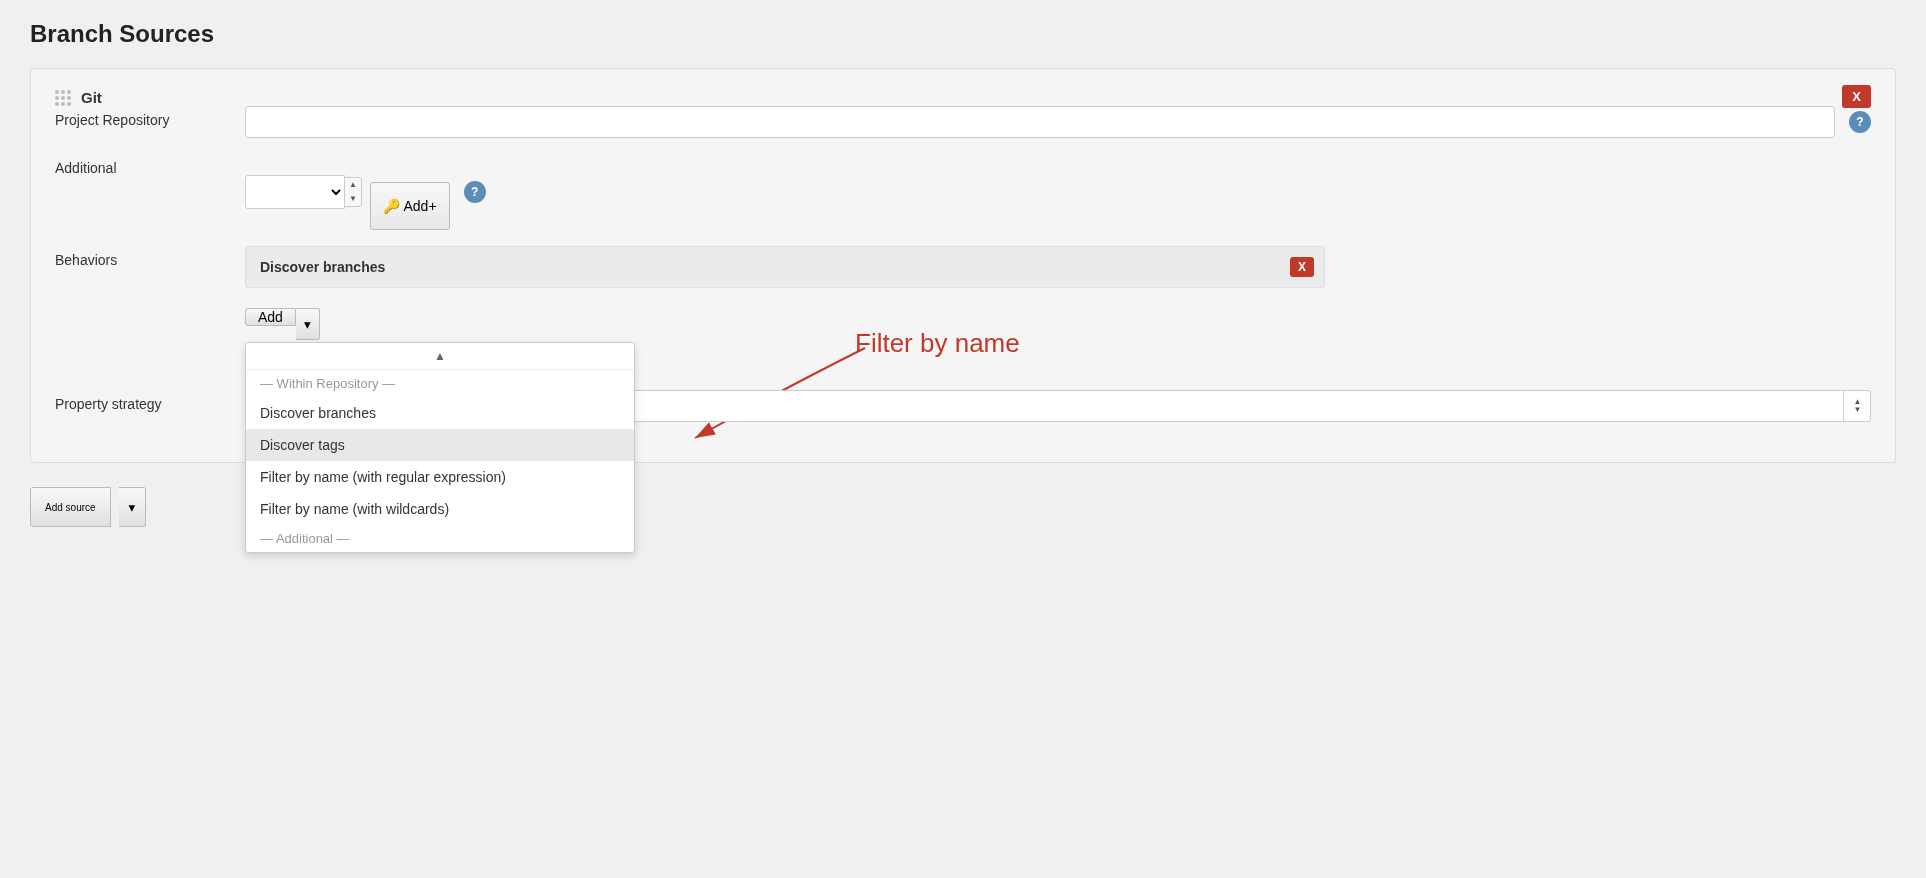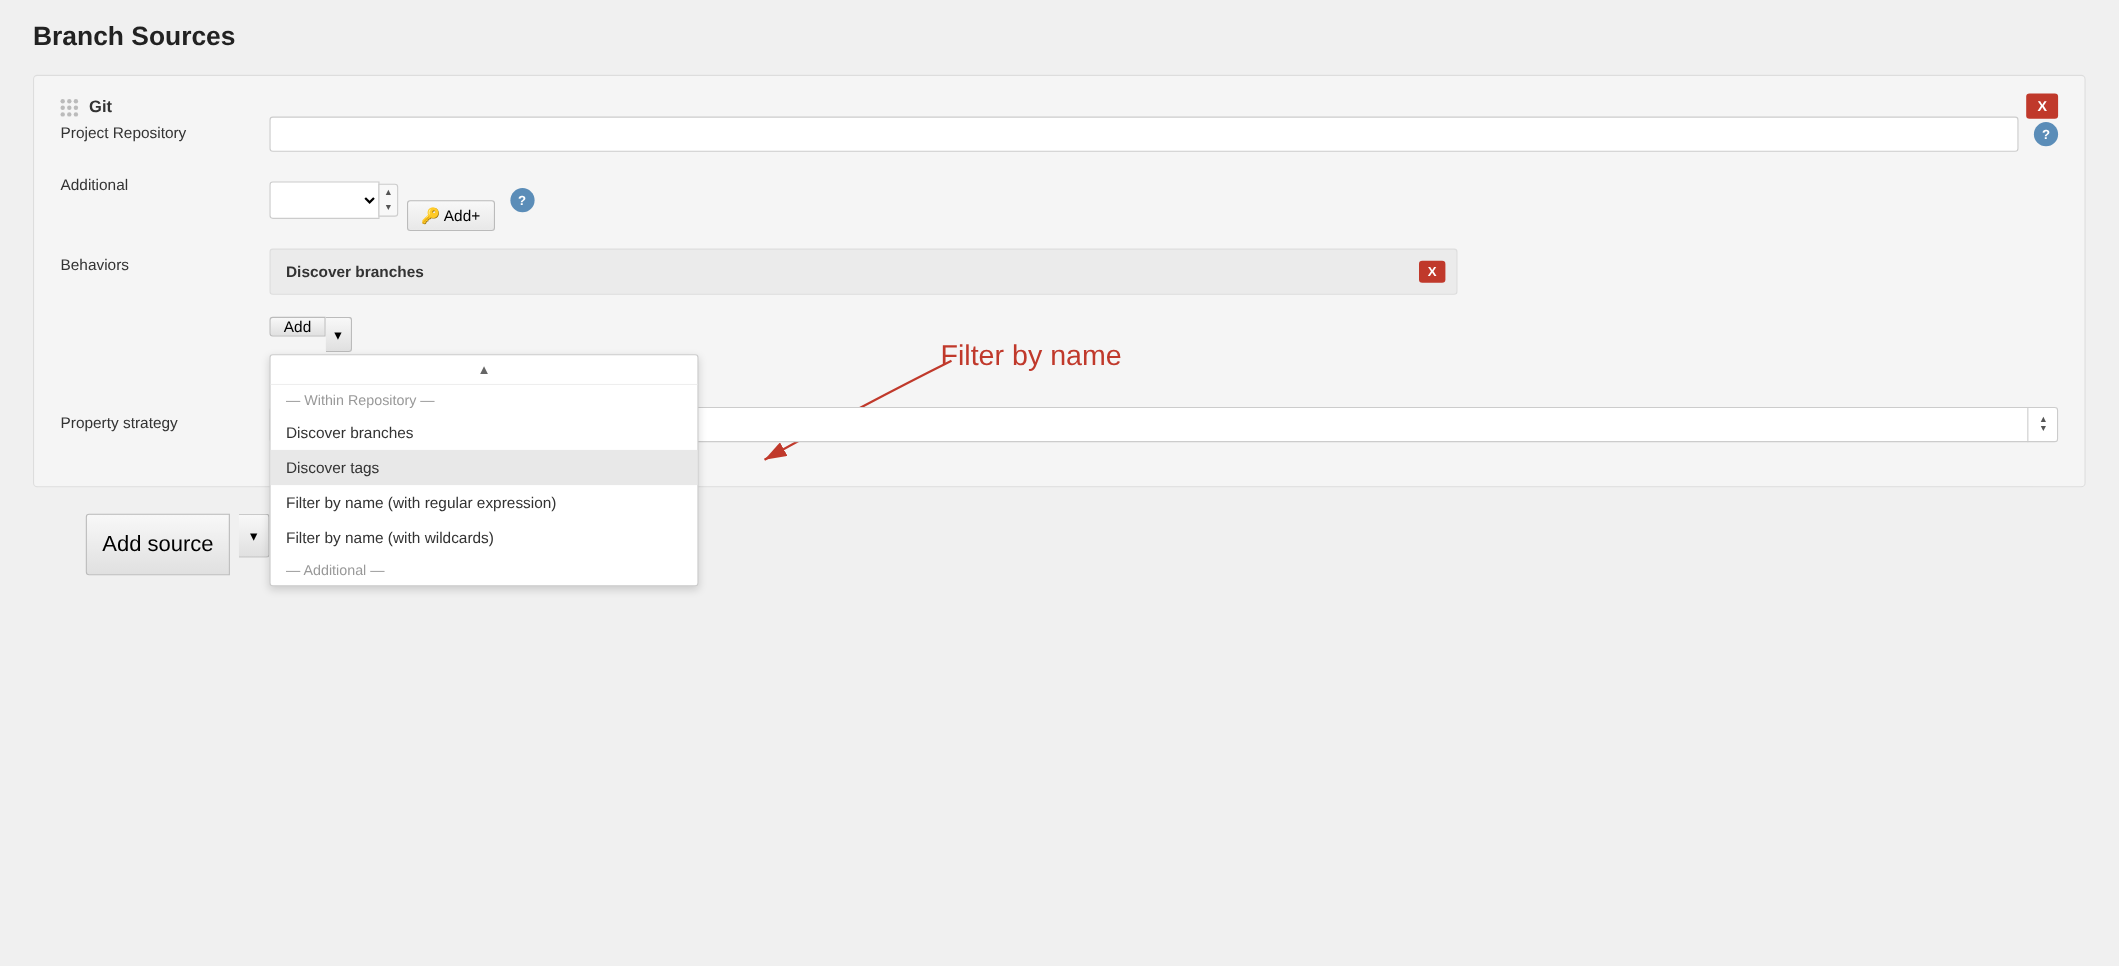--- a/index.html
+++ b/index.html
@@ -125,21 +125,21 @@
     .credentials-select {
       height: 21px;
       border: 1px solid #ccc;
       border-radius: 3px 0 0 3px;
       padding: 16px 8px;
       background: white;
       font-size: 14px;
       min-width: 100px;
     }
     .add-btn {
-      height: 28px;
+      height: 48px;
       border: 1px solid #bbb;
       border-radius: 3px;
       padding: 5px 12px;
       background: linear-gradient(to bottom, #f8f8f8, #e8e8e8);
       font-size: 14px;
       cursor: pointer;
       display: flex;
       align-items: center;
       gap: 5px;
       margin-top: 28px;
@@ -269,30 +269,29 @@
       font-size: 26px;
       font-weight: 400;
       white-space: nowrap;
     }
     .bottom-bar {
       margin-top: 24px;
       display: flex;
       gap: 8px;
     }
     .add-source-btn {
-      height: 56px;
+      height: 40px;
       border: 1px solid #bbb;
       border-radius: 3px 0 0 3px;
       padding: 0 14px;
       background: linear-gradient(to bottom, #f8f8f8, #e0e0e0);
-      font-size: 20px;
-      cursor: pointer;
-      display: inline-flex;
-      align-items: center;
-      margin-left: 48px;
+      font-size: 10px;
+      cursor: pointer;
+      display: inline-flex;
+      align-items: center;
     }
     .add-source-arrow {
       height: 40px;
       border: 1px solid #bbb;
       border-left: none;
       border-radius: 0 3px 3px 0;
       padding: 0 10px;
       background: linear-gradient(to bottom, #f8f8f8, #e0e0e0);
       cursor: pointer;
       display: inline-flex;

